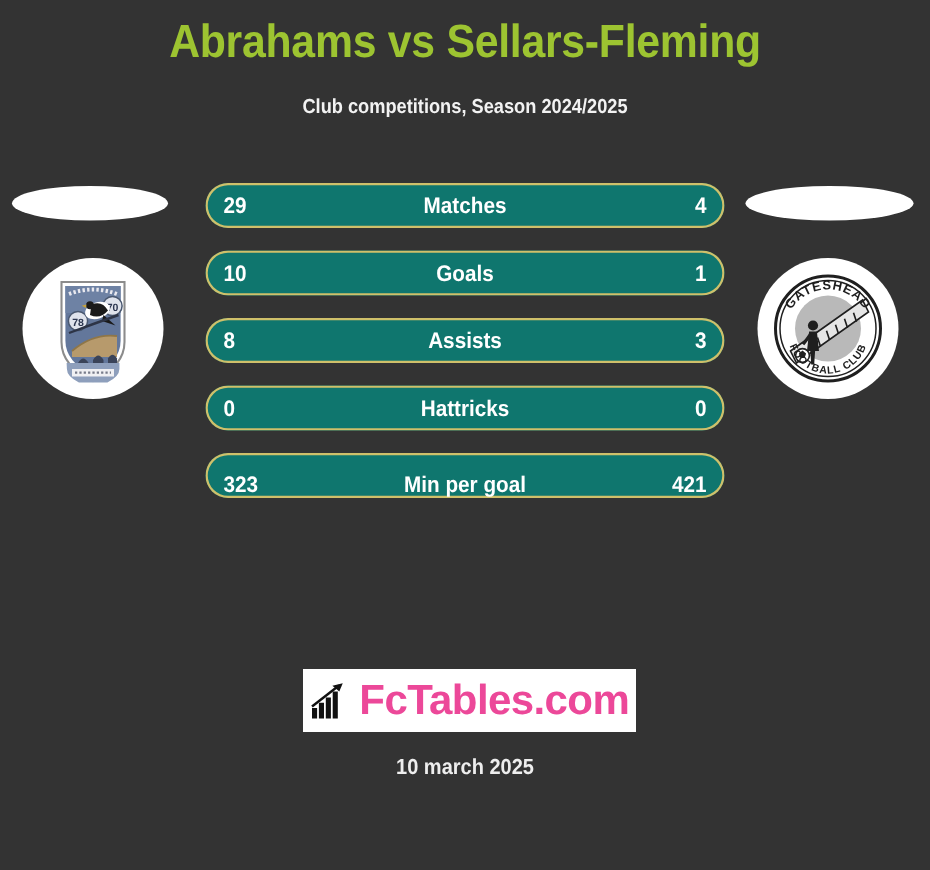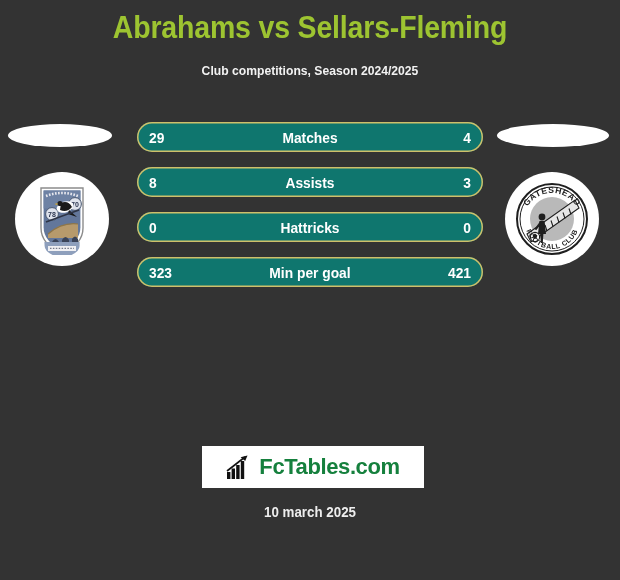--- a/index.html
+++ b/index.html
@@ -88,21 +88,21 @@
     height: 30px;
     margin-bottom: 15px;
     background: #0f766e;
     border-radius: 15px / 15px;
     box-shadow: 0 0 0 1.5px #cfc06a inset;
     display: flex;
     align-items: center;
     box-sizing: border-box;
     padding: 0 12px;
   }
-  .stat-row:last-child { margin-bottom: 0; }
+  .stat-row:last-child { margin-bottom: 0; align-items: flex-end; }
 
   .val {
     color: #ffffff;
     font-family: "Liberation Sans Narrow", "Liberation Sans", sans-serif;
     font-size: 15px;
     font-weight: bold;
     transform: scaleX(0.92);
     white-space: nowrap;
     flex: 0 0 70px;
   }
@@ -127,22 +127,22 @@
     width: 222px;
     height: 42px;
     background: #ffffff;
     display: flex;
     align-items: center;
     justify-content: center;
     gap: 7px;
   }
   .brand-icon { width: 26px; height: 25px; display: block; }
   .brand-text {
-    color: #15803d;
-    font-size: 22px;
+    color: #ec4899;
+    font-size: 28px;
     font-weight: bold;
     letter-spacing: -0.4px;
     white-space: nowrap;
   }
   .date {
     position: absolute;
     left: 0;
     top: 504px;
     width: 620px;
     text-align: center;
@@ -233,20 +233,25 @@
   </div>
 
   <div class="rows">
 
     <div class="stat-row">
       <span class="val val-home">29</span>
       <span class="label">Matches</span>
       <span class="val val-away">4</span>
     </div>
 
+    <div class="stat-row">
+      <span class="val val-home">10</span>
+      <span class="label">Goals</span>
+      <span class="val val-away">1</span>
+    </div>
 
     <div class="stat-row">
       <span class="val val-home">8</span>
       <span class="label">Assists</span>
       <span class="val val-away">3</span>
     </div>
 
     <div class="stat-row">
       <span class="val val-home">0</span>
       <span class="label">Hattricks</span>

